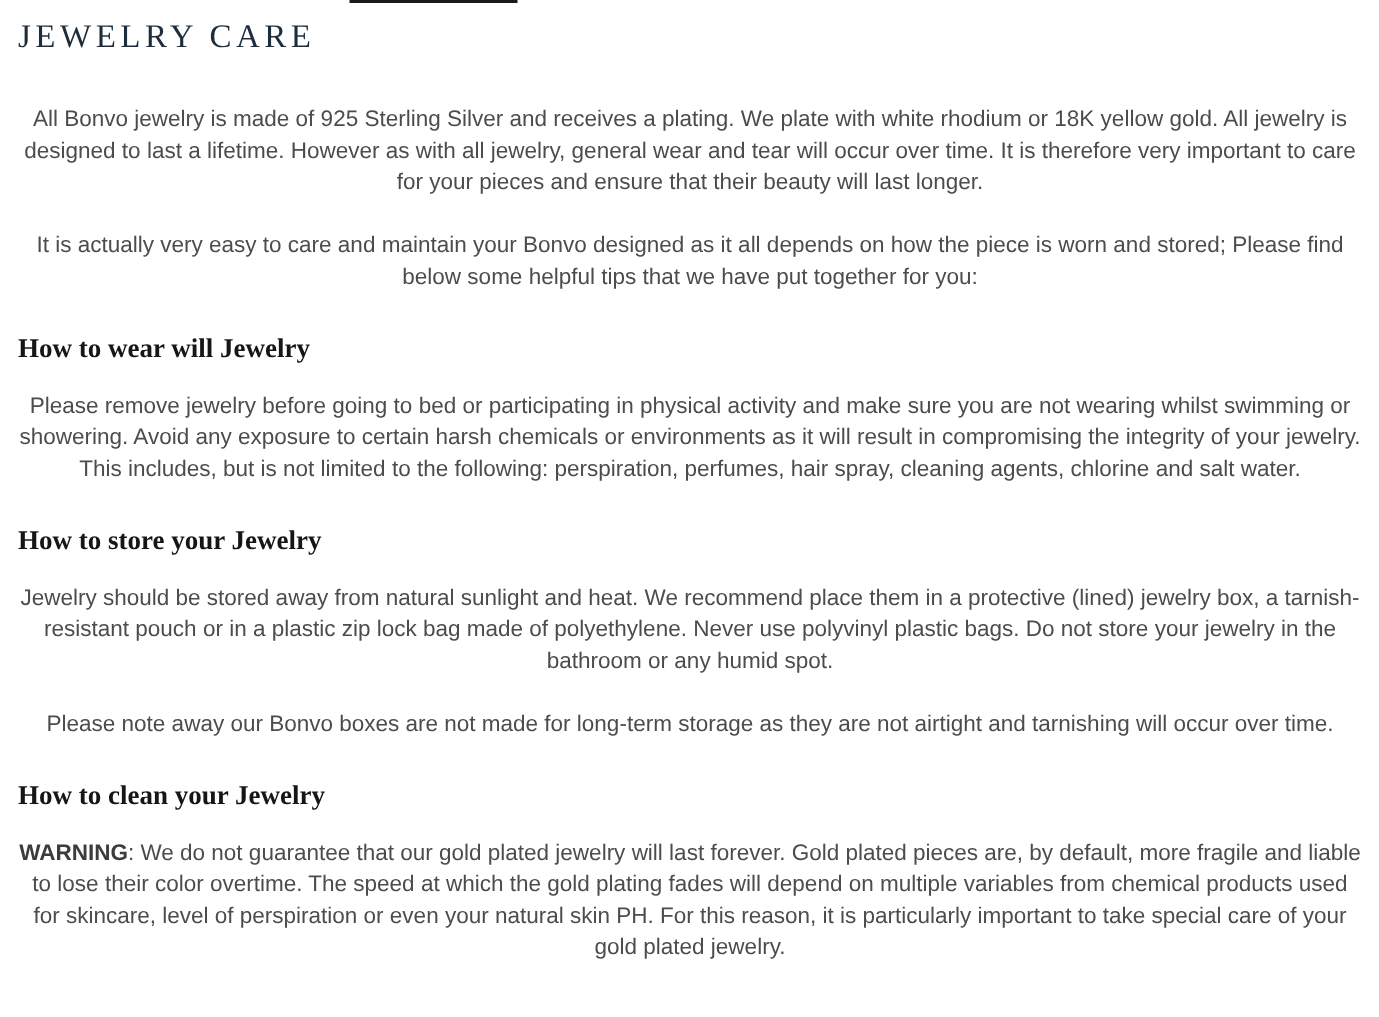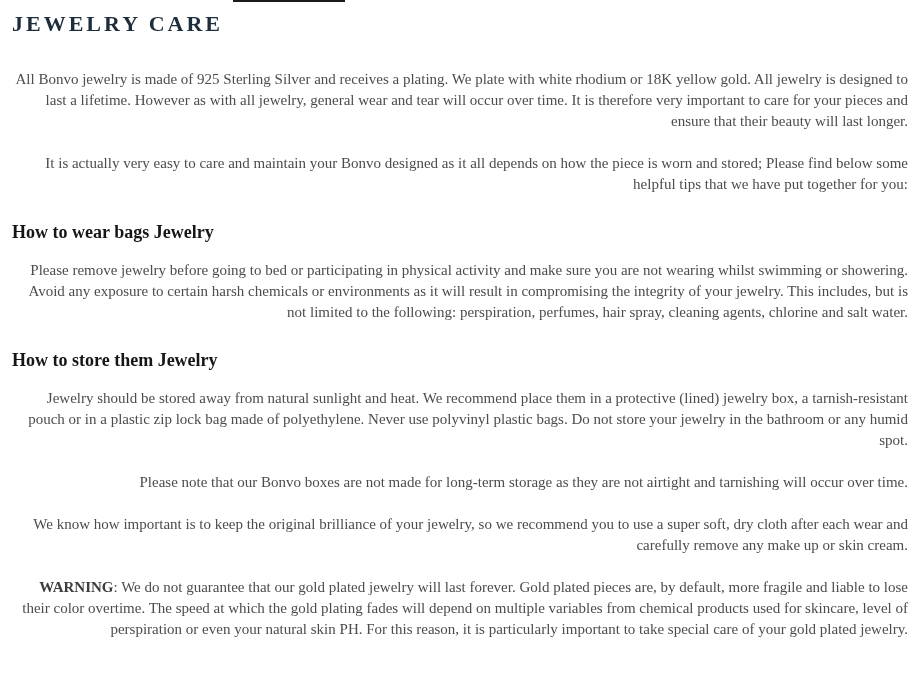--- a/index.html
+++ b/index.html
@@ -20,62 +20,61 @@
     top: 0;
     width: 112px;
     height: 2px;
     background: #1a1a1a;
   }
   .page {
     padding: 9px 11px 0 12px;
   }
   h1 {
     font-family: "Liberation Serif", "DejaVu Serif", serif;
-    font-weight: 700;
+    font-weight: 400;
     font-size: 22px;
     line-height: 26px;
     letter-spacing: 3px;
     color: #1e2d3b;
     margin: 2px 0 32px 0;
   }
   h2 {
     font-family: "Liberation Serif", "DejaVu Serif", serif;
     font-weight: 700;
     font-size: 18px;
     line-height: 22px;
     color: #161616;
     margin: 26px 0 17px 0;
   }
   p {
     margin: 0 0 21px 0;
-    text-align: right;
-    font-family: Liberation Serif, serif;
+    text-align: center;
   }
   .warning-label {
     font-weight: 700;
     color: #3c3c3c;
     margin-top: 20px;
   }
 </style>
 </head>
 <body>
 
 <div class="top-edge-line"></div>
 
 <div class="page">
 
   <h1>JEWELRY CARE</h1>
 
   <p>All Bonvo jewelry is made of 925 Sterling Silver and receives a plating. We plate with white rhodium or 18K yellow gold. All jewelry is designed to last a lifetime. However as with all jewelry, general wear and tear will occur over time. It is therefore very important to care for your pieces and ensure that their beauty will last longer.</p>
   <p>It is actually very easy to care and maintain your Bonvo designed as it all depends on how the piece is worn and stored; Please find below some helpful tips that we have put together for you:</p>
 
-  <h2>How to wear bags Jewelry</h2>
+  <h2>How to wear will Jewelry</h2>
   <p>Please remove jewelry before going to bed or participating in physical activity and make sure you are not wearing whilst swimming or showering. Avoid any exposure to certain harsh chemicals or environments as it will result in compromising the integrity of your jewelry. This includes, but is not limited to the following: perspiration, perfumes, hair spray, cleaning agents, chlorine and salt water.</p>
 
-  <h2>How to store them Jewelry</h2>
+  <h2>How to store your Jewelry</h2>
   <p>Jewelry should be stored away from natural sunlight and heat. We recommend place them in a protective (lined) jewelry box, a tarnish-resistant pouch or in a plastic zip lock bag made of polyethylene. Never use polyvinyl plastic bags. Do not store your jewelry in the bathroom or any humid spot.</p>
-  <p>Please note that our Bonvo boxes are not made for long-term storage as they are not airtight and tarnishing will occur over time.</p>
+  <p>Please note away our Bonvo boxes are not made for long-term storage as they are not airtight and tarnishing will occur over time.</p>
 
-  <p>We know how important is to keep the original brilliance of your jewelry, so we recommend you to use a super soft, dry cloth after each wear and carefully remove any make up or skin cream.</p>
+  <h2>How to clean your Jewelry</h2>
 
   <p><span class="warning-label">WARNING</span><span>: We do not guarantee that our gold plated jewelry will last forever. Gold plated pieces are, by default, more fragile and liable to lose their color overtime. The speed at which the gold plating fades will depend on multiple variables from chemical products used for skincare, level of perspiration or even your natural skin PH. For this reason, it is particularly important to take special care of your gold plated jewelry.</span></p>
 
 </div>
 
 </body></html>

